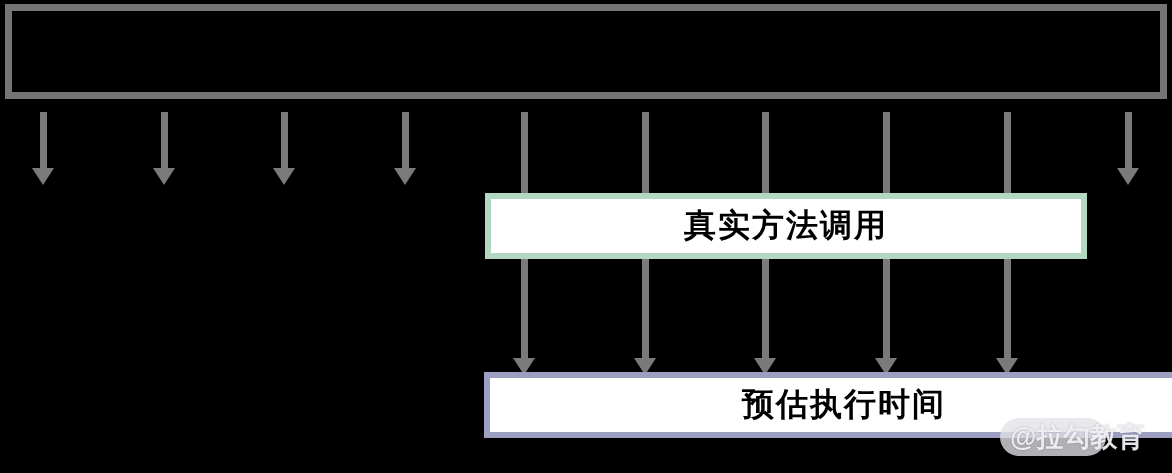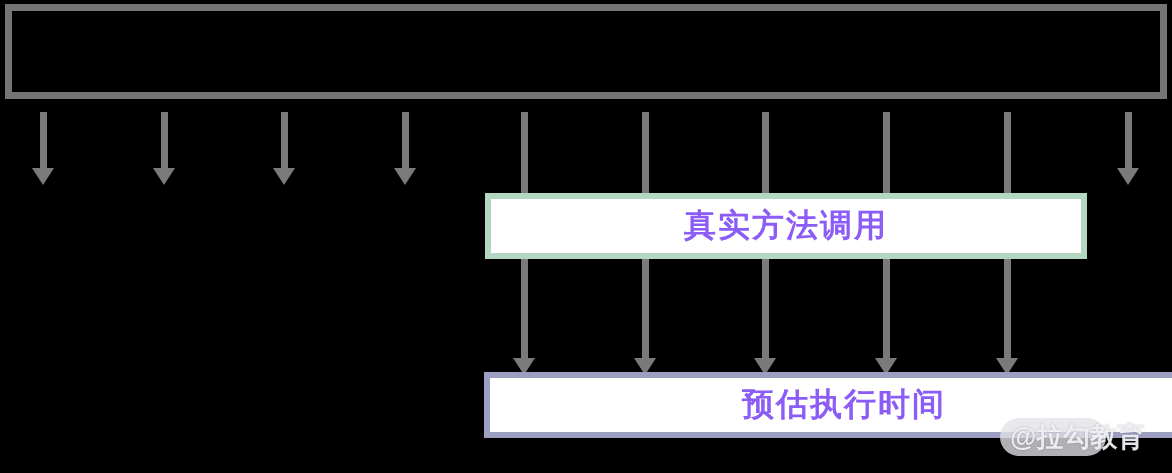--- a/index.html
+++ b/index.html
@@ -57,21 +57,21 @@
   
   .label-box {
     position: absolute;
     box-sizing: border-box;
     background: #ffffff;
     display: flex;
     align-items: center;
     justify-content: center;
     font-size: 32px;
     font-weight: bold;
-    color: #8b5cf6;
+    color: #000000;
     letter-spacing: 2px;
     z-index: 5;
   }
   .real-call-box {
     left: 485px;
     top: 193px;
     width: 602px;
     height: 66px;
     border: 6px solid #b2d8c2;
   }

